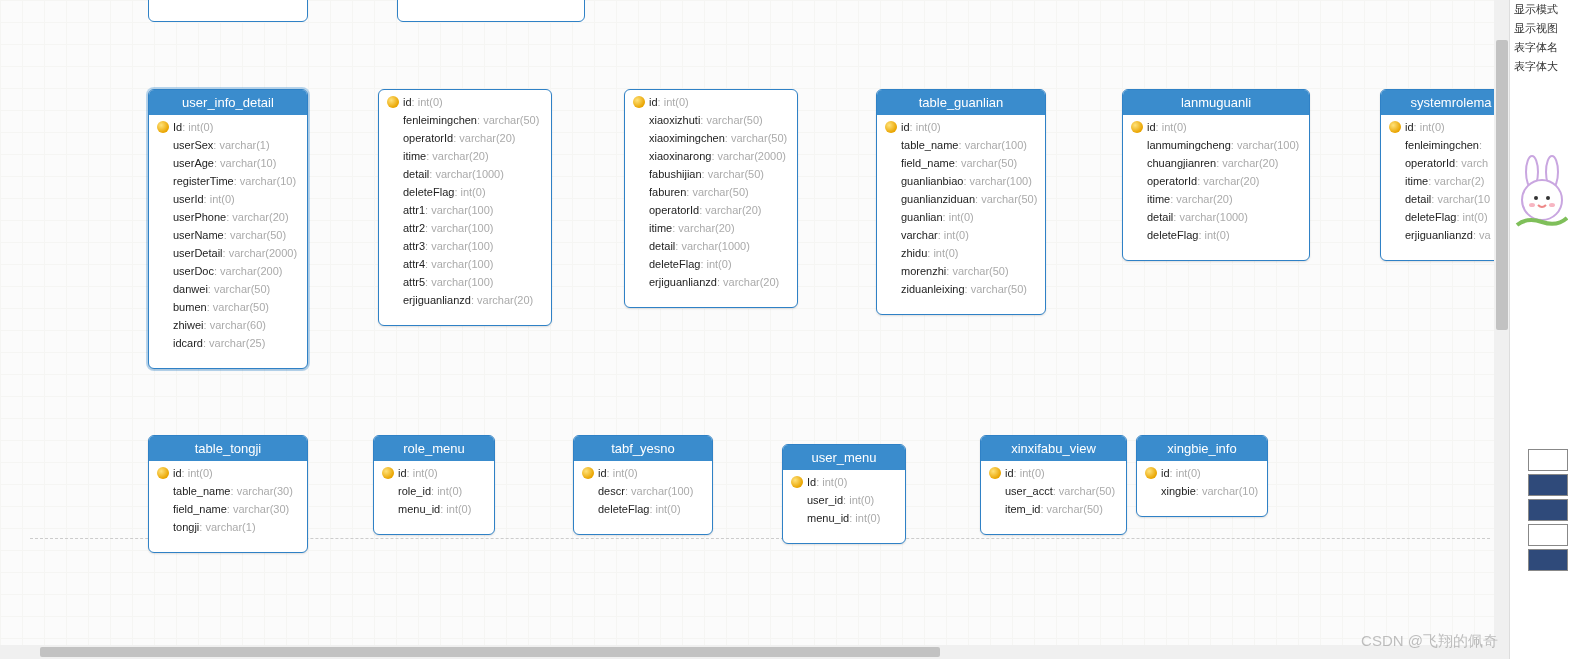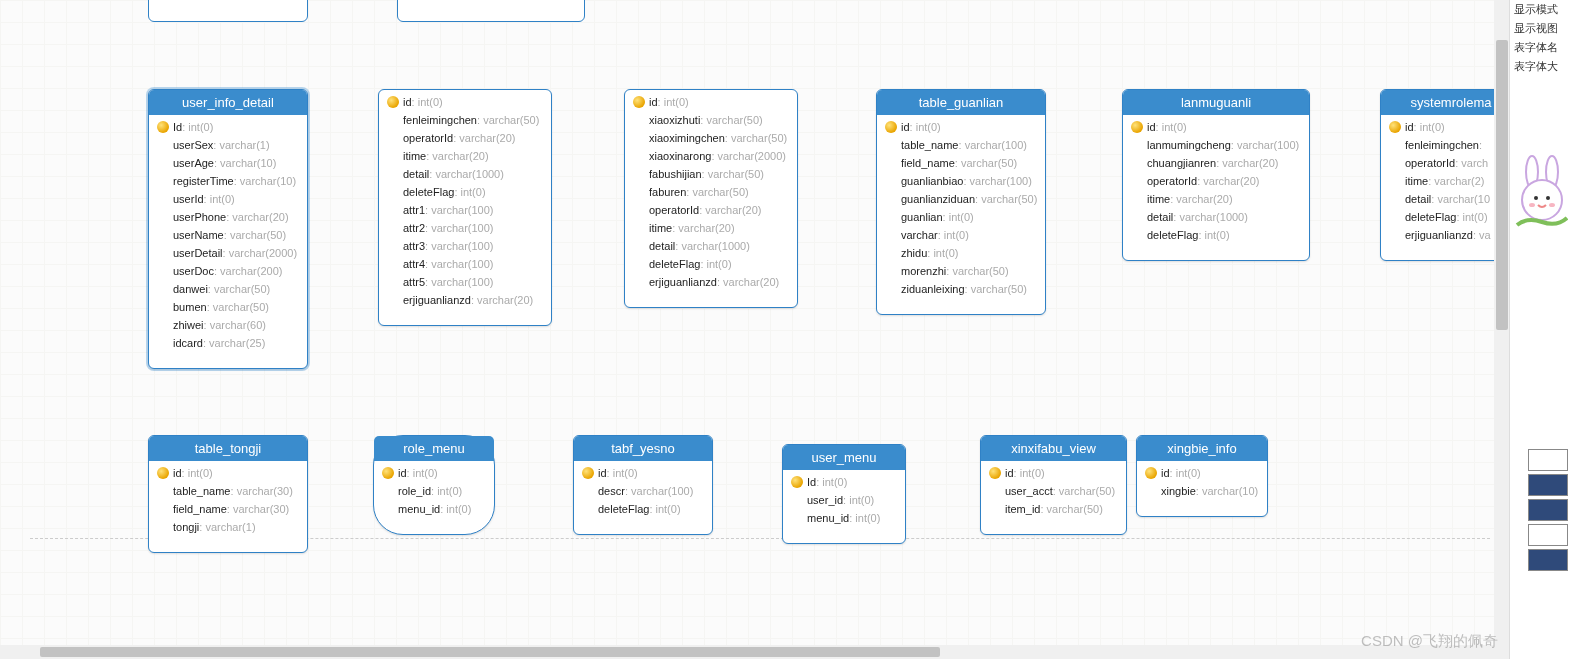--- a/index.html
+++ b/index.html
@@ -139,21 +139,21 @@
     </div>
     <div class="table-box" style="left: 148px; top: 435px; width: 158px;">
       <div class="table-header">table_tongji</div>
       <div class="table-body">
         <div class="col-row pk"><span class="name">id</span><span class="type">: </span><span class="type">int(0)</span></div>
         <div class="col-row"><span class="name">table_name</span><span class="type">: </span><span class="type">varchar(30)</span></div>
         <div class="col-row"><span class="name">field_name</span><span class="type">: </span><span class="type">varchar(30)</span></div>
         <div class="col-row"><span class="name">tongji</span><span class="type">: </span><span class="type">varchar(1)</span></div>
       </div>
     </div>
-    <div class="table-box" style="left: 373px; top: 435px; width: 120px; border-radius: 30px;">
+    <div class="table-box" style="left: 373px; top: 435px; width: 120px;">
       <div class="table-header">role_menu</div>
       <div class="table-body">
         <div class="col-row pk"><span class="name">id</span><span class="type">: </span><span class="type">int(0)</span></div>
         <div class="col-row"><span class="name">role_id</span><span class="type">: </span><span class="type">int(0)</span></div>
         <div class="col-row"><span class="name">menu_id</span><span class="type">: </span><span class="type">int(0)</span></div>
       </div>
     </div>
     <div class="table-box" style="left: 573px; top: 435px; width: 138px;">
       <div class="table-header">tabf_yesno</div>
       <div class="table-body">

